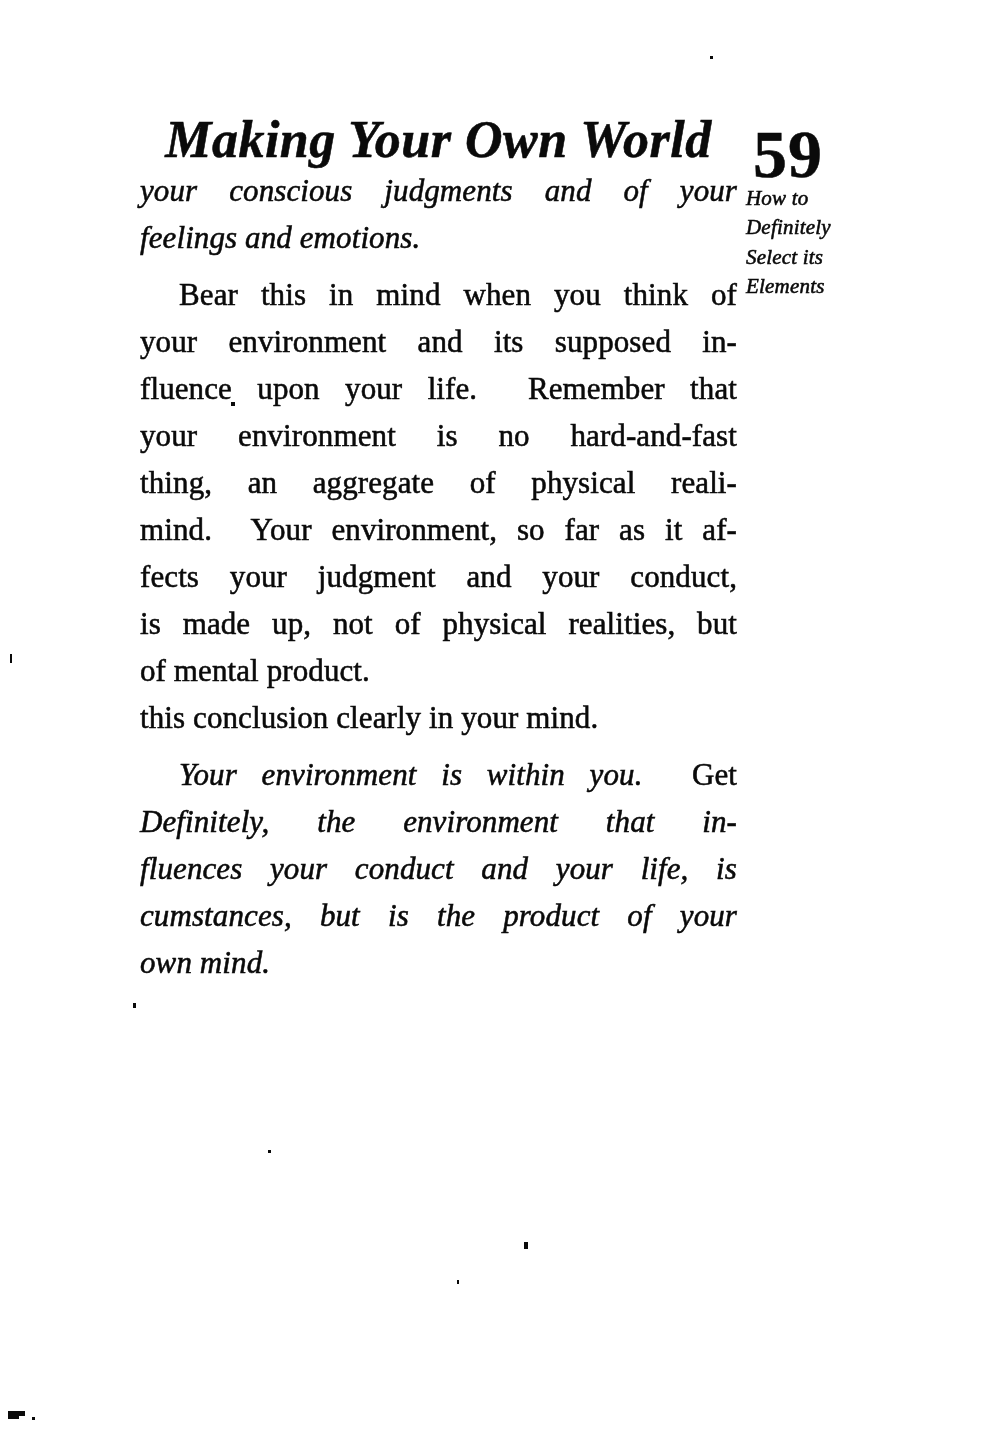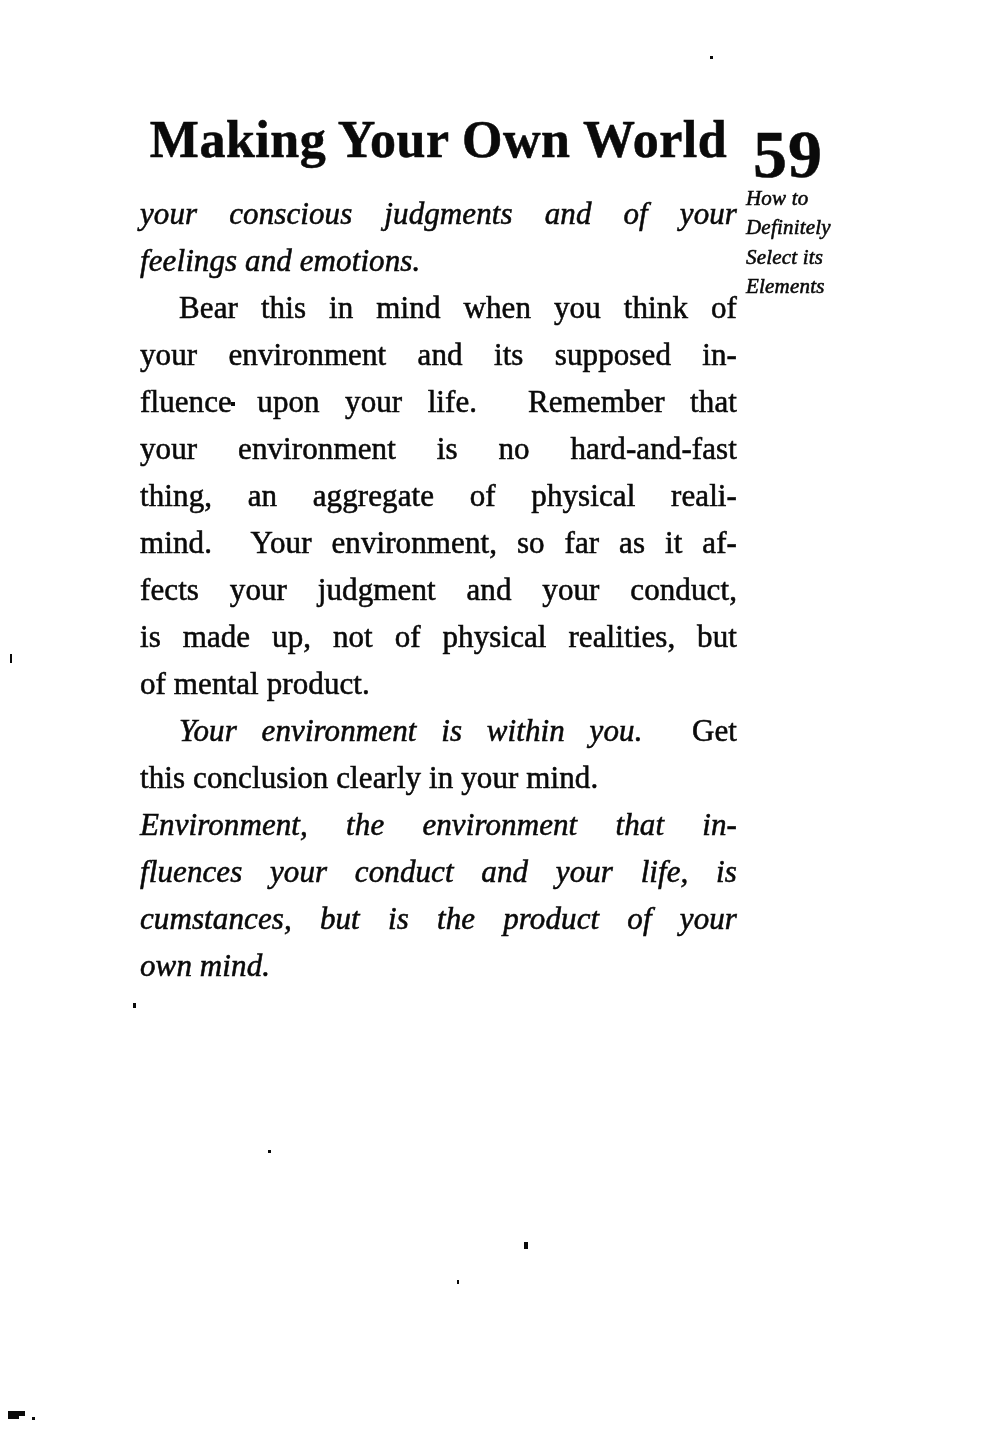--- a/index.html
+++ b/index.html
@@ -14,20 +14,21 @@
     -webkit-text-stroke: 0.55px #0a0a0a;
   }
   .running-title {
     position: absolute;
     left: 140px;
     top: 110px;
     width: 597px;
     text-align: center;
     font-size: 52px;
     line-height: 60px;
+    font-style: italic;
     font-weight: 700;
     letter-spacing: 0.5px;
     white-space: nowrap;
   }
   .page-number {
     position: absolute;
     left: 753px;
     top: 124px;
     font-size: 68px;
     line-height: 60px;
@@ -40,29 +41,29 @@
     top: 184px;
     width: 170px;
     font-size: 21px;
     line-height: 29.3px;
     font-style: italic;
     letter-spacing: 0.2px;
   }
   .body-text {
     position: absolute;
     left: 140px;
-    top: 190px;
+    top: 167px;
     width: 597px;
     font-size: 31px;
     line-height: 47px;
     letter-spacing: 0.1px;
   }
   .line { white-space: pre-wrap; }
   .line.j { text-align: justify; text-align-last: justify; }
-  .line.ind { text-indent: 39px; }
+  .line.ind { text-indent: 39px; margin-top: 10px; }
   .i { font-style: italic; }
   .speck { position: absolute; background: #0a0a0a; }
 </style>
 </head>
 <body>
 
 <div class="page">
 
   <div class="running-title">Making Your Own World</div>
 
@@ -80,23 +81,23 @@
       <div class="line"><span class="i">feelings and emotions.</span></div>
       <div class="line j ind"><span>Bear this in mind when you think of</span></div>
       <div class="line j"><span>your environment and its supposed in-</span></div>
       <div class="line j"><span>fluence upon your life.  Remember that</span></div>
       <div class="line j"><span>your environment is no hard-and-fast</span></div>
       <div class="line j"><span>thing, an aggregate of physical reali-</span></div>
       <div class="line j"><span>mind.  Your environment, so far as it af-</span></div>
       <div class="line j"><span>fects your judgment and your conduct,</span></div>
       <div class="line j"><span>is made up, not of physical realities, but</span></div>
       <div class="line"><span>of mental product.</span></div>
+      <div class="line"><span>this conclusion clearly in your mind.</span></div>
       <div class="line j ind"><span class="i">Your environment is within you.</span><span>  Get</span></div>
-      <div class="line"><span>this conclusion clearly in your mind.</span></div>
-      <div class="line j"><span class="i">Environment, the environment that in-</span></div>
+      <div class="line j"><span class="i">Definitely, the environment that in-</span></div>
       <div class="line j"><span class="i">fluences your conduct and your life, is</span></div>
       <div class="line j"><span class="i">cumstances, but is the product of your</span></div>
       <div class="line"><span class="i">own mind.</span></div>
     </div>
 
   <div class="speck" style="left:710px; top:56px; width:3px; height:3px;"></div>
   <div class="speck" style="left:10px; top:654px; width:2px; height:9px;"></div>
   <div class="speck" style="left:231px; top:402px; width:4px; height:4px;"></div>
   <div class="speck" style="left:133px; top:1003px; width:3px; height:5px;"></div>
   <div class="speck" style="left:268px; top:1150px; width:3px; height:3px;"></div>

